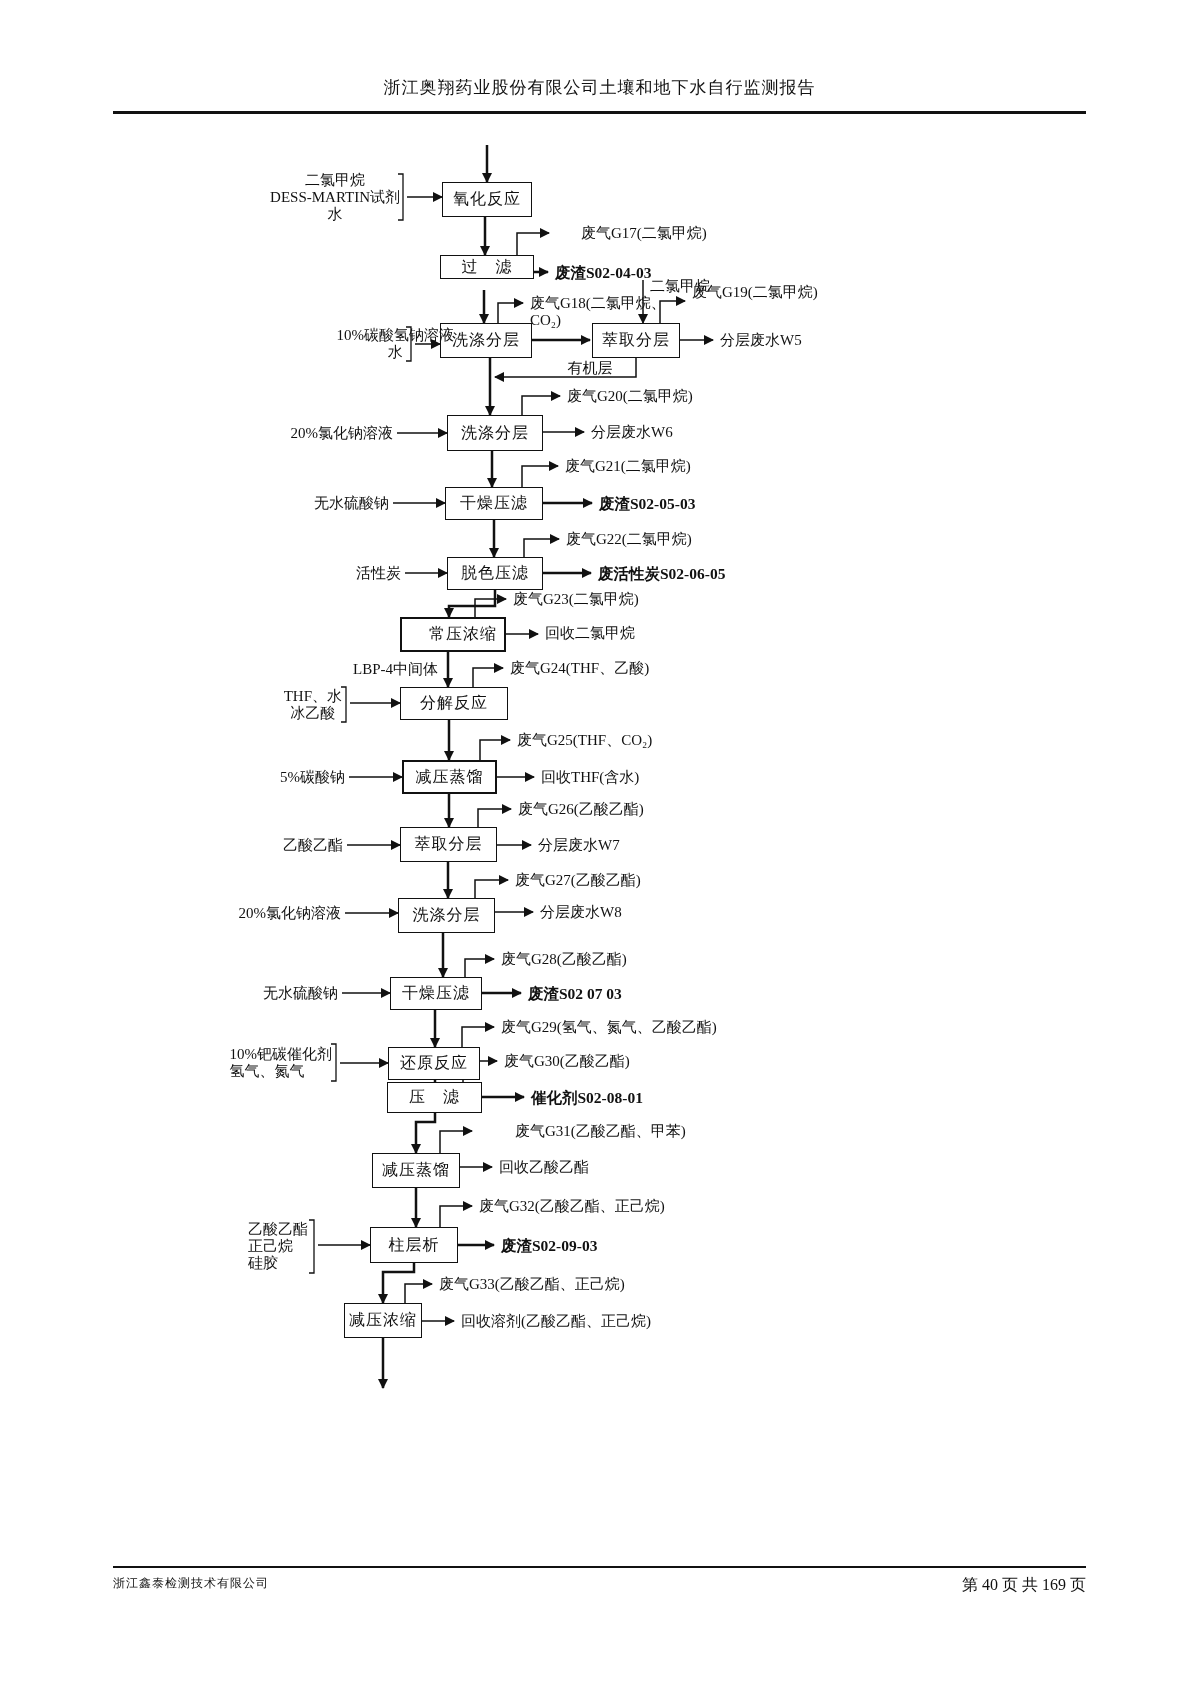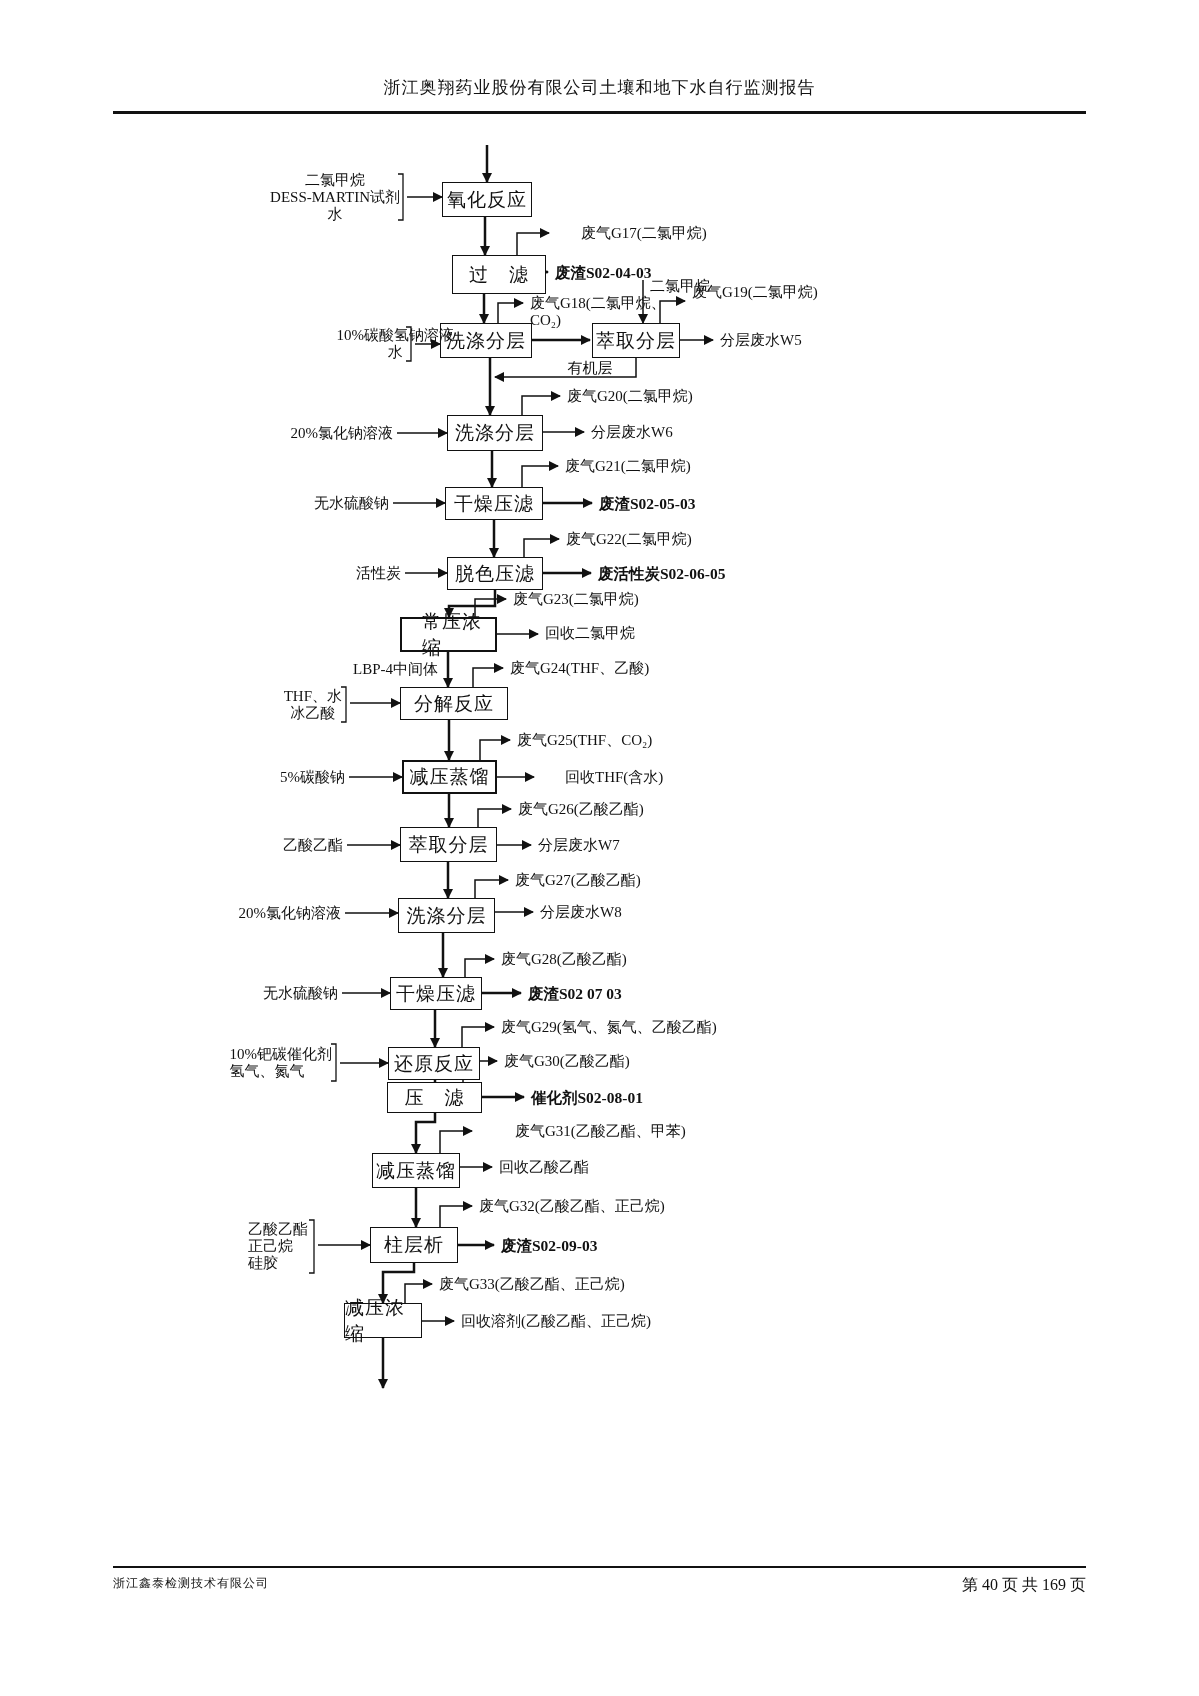--- a/index.html
+++ b/index.html
@@ -6,21 +6,21 @@
   .page{position:relative;width:1199px;height:1696px;background:#fff;margin:0 auto;
         font-family:"Liberation Serif","DejaVu Serif",serif;color:#111;overflow:hidden;}
   .hdr-title{position:absolute;top:76px;left:0;width:100%;text-align:center;
              font-size:17px;letter-spacing:1px;}
   .hdr-rule{position:absolute;top:111px;left:113px;width:973px;height:3px;background:#111;}
   .ftr-rule{position:absolute;top:1566px;left:113px;width:973px;height:2px;background:#111;}
   .ftr-left{position:absolute;top:1575px;left:113px;font-size:12px;letter-spacing:1px;}
   .ftr-right{position:absolute;top:1575px;right:113px;font-size:16px;}
   #flow{position:absolute;top:0;left:0;width:1199px;height:1696px;}
   .box{position:absolute;border:1.6px solid #111;background:#fff;display:flex;
-       align-items:center;justify-content:center;font-size:19px;letter-spacing:1px;
+       align-items:center;justify-content:center;font-size:16px;letter-spacing:1px;
        box-sizing:border-box;}
   .box.bthick{border-width:2.6px;}
   .lbl{position:absolute;font-size:15px;line-height:17px;white-space:pre-line;}
   .lbl.bold{font-weight:bold;font-size:15.5px;}
   #wires{position:absolute;top:0;left:0;pointer-events:none;}
   .wire{fill:none;stroke:#111;stroke-width:1.5;}
   .wire.thick{stroke-width:2.5;}
   .bracket{fill:none;stroke:#111;stroke-width:1.3;}
 </style>
 </head>
@@ -103,39 +103,39 @@
         <polyline points="318,1245 370,1245" class="wire" marker-end="url(#arr)"></polyline>
         <path d="M398,174 L403,174 L403,220 L398,220" class="bracket"></path>
         <path d="M406,327 L411,327 L411,361 L406,361" class="bracket"></path>
         <path d="M341,687 L346,687 L346,722 L341,722" class="bracket"></path>
         <path d="M331,1044 L336,1044 L336,1081 L331,1081" class="bracket"></path>
         <path d="M309,1220 L314,1220 L314,1273 L309,1273" class="bracket"></path>
       </svg>
   <div class="box" style="left: 442px; top: 182px; width: 90px; height: 35px;">
         <span>氧化反应</span>
       </div>
-      <div class="box" style="left: 452px; top: 255px; width: 94px; height: 39px;">
+      <div class="box" style="left: 440px; top: 255px; width: 94px; height: 24px;">
         <span>过　滤</span>
       </div>
       <div class="box" style="left: 440px; top: 323px; width: 92px; height: 35px;">
         <span>洗涤分层</span>
       </div>
       <div class="box" style="left: 592px; top: 323px; width: 88px; height: 35px;">
         <span>萃取分层</span>
       </div>
       <div class="box" style="left: 447px; top: 415px; width: 96px; height: 36px;">
         <span>洗涤分层</span>
       </div>
       <div class="box" style="left: 445px; top: 487px; width: 98px; height: 33px;">
         <span>干燥压滤</span>
       </div>
       <div class="box" style="left: 447px; top: 557px; width: 96px; height: 33px;">
         <span>脱色压滤</span>
       </div>
-      <div class="box bthick" style="left: 400px; top: 617px; width: 97px; height: 35px; padding-left: 20px;">
+      <div class="box bthick" style="left: 400px; top: 617px; width: 106px; height: 35px; padding-left: 20px;">
         <span>常压浓缩</span>
       </div>
       <div class="box" style="left: 400px; top: 687px; width: 108px; height: 33px;">
         <span>分解反应</span>
       </div>
       <div class="box bthick" style="left: 402px; top: 760px; width: 95px; height: 34px;">
         <span>减压蒸馏</span>
       </div>
       <div class="box" style="left: 400px; top: 827px; width: 97px; height: 35px;">
         <span>萃取分层</span>
@@ -179,21 +179,21 @@
       <div class="lbl" style="left: 504px; top: 1061px; transform: translate(0px, -50%); text-align: center;">废气G30(乙酸乙酯)</div>
       <div class="lbl" style="left: 479px; top: 1131px; transform: translate(0px, -50%); text-align: center; margin-left: 36px;">废气G31(乙酸乙酯、甲苯)</div>
       <div class="lbl" style="left: 479px; top: 1206px; transform: translate(0px, -50%); text-align: center;">废气G32(乙酸乙酯、正己烷)</div>
       <div class="lbl" style="left: 439px; top: 1284px; transform: translate(0px, -50%); text-align: center;">废气G33(乙酸乙酯、正己烷)</div>
       <div class="lbl bold" style="left: 555px; top: 272px; transform: translate(0px, -50%); text-align: center;">废渣S02-04-03</div>
       <div class="lbl" style="left: 720px; top: 340px; transform: translate(0px, -50%); text-align: center;">分层废水W5</div>
       <div class="lbl" style="left: 591px; top: 432px; transform: translate(0px, -50%); text-align: center;">分层废水W6</div>
       <div class="lbl bold" style="left: 599px; top: 503px; transform: translate(0px, -50%); text-align: center;">废渣S02-05-03</div>
       <div class="lbl bold" style="left: 598px; top: 573px; transform: translate(0px, -50%); text-align: center;">废活性炭S02-06-05</div>
       <div class="lbl" style="left: 545px; top: 633px; transform: translate(0px, -50%); text-align: center;">回收二氯甲烷</div>
-      <div class="lbl" style="left: 541px; top: 777px; transform: translate(0px, -50%); text-align: center; margin-left: 24px;">回收THF(含水)</div>
+      <div class="lbl" style="left: 541px; top: 777px; transform: translate(0px, -50%); text-align: center;">回收THF(含水)</div>
       <div class="lbl" style="left: 538px; top: 845px; transform: translate(0px, -50%); text-align: center;">分层废水W7</div>
       <div class="lbl" style="left: 540px; top: 912px; transform: translate(0px, -50%); text-align: center;">分层废水W8</div>
       <div class="lbl bold" style="left: 528px; top: 993px; transform: translate(0px, -50%); text-align: center;">废渣S02 07 03</div>
       <div class="lbl bold" style="left: 531px; top: 1097px; transform: translate(0px, -50%); text-align: center;">催化剂S02-08-01</div>
       <div class="lbl" style="left: 499px; top: 1167px; transform: translate(0px, -50%); text-align: center;">回收乙酸乙酯</div>
       <div class="lbl bold" style="left: 501px; top: 1245px; transform: translate(0px, -50%); text-align: center;">废渣S02-09-03</div>
       <div class="lbl" style="left: 461px; top: 1321px; transform: translate(0px, -50%); text-align: center;">回收溶剂(乙酸乙酯、正己烷)</div>
       <div class="lbl" style="left: 400px; top: 197px; transform: translate(-100%, -50%); text-align: center;">二氯甲烷
 DESS-MARTIN试剂
 水</div>

